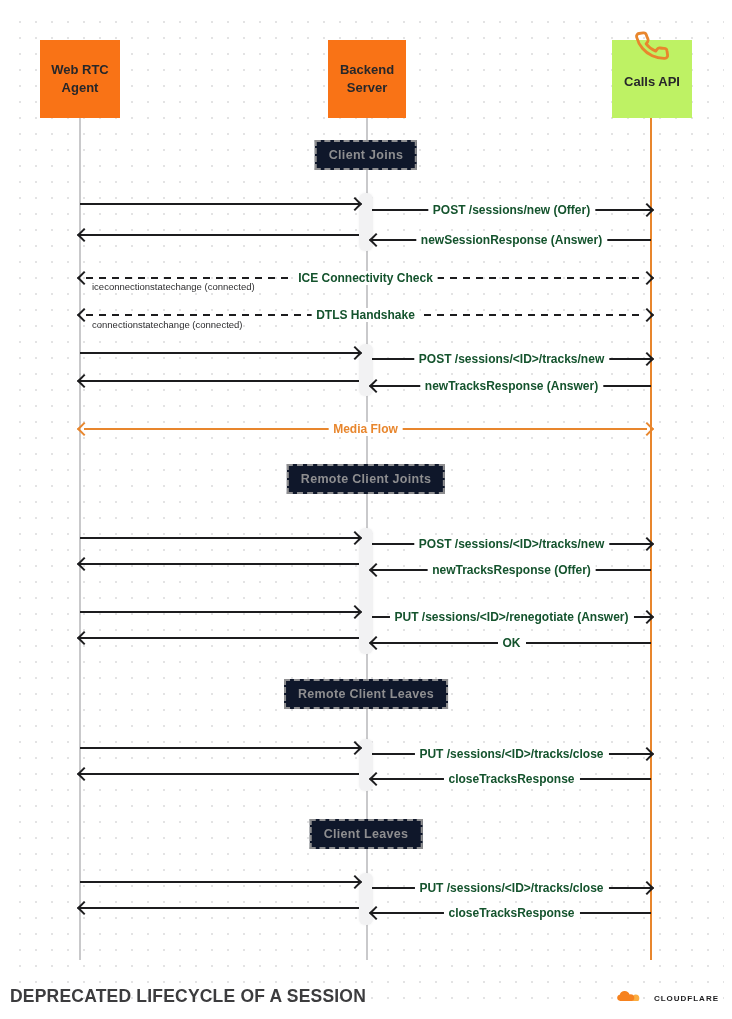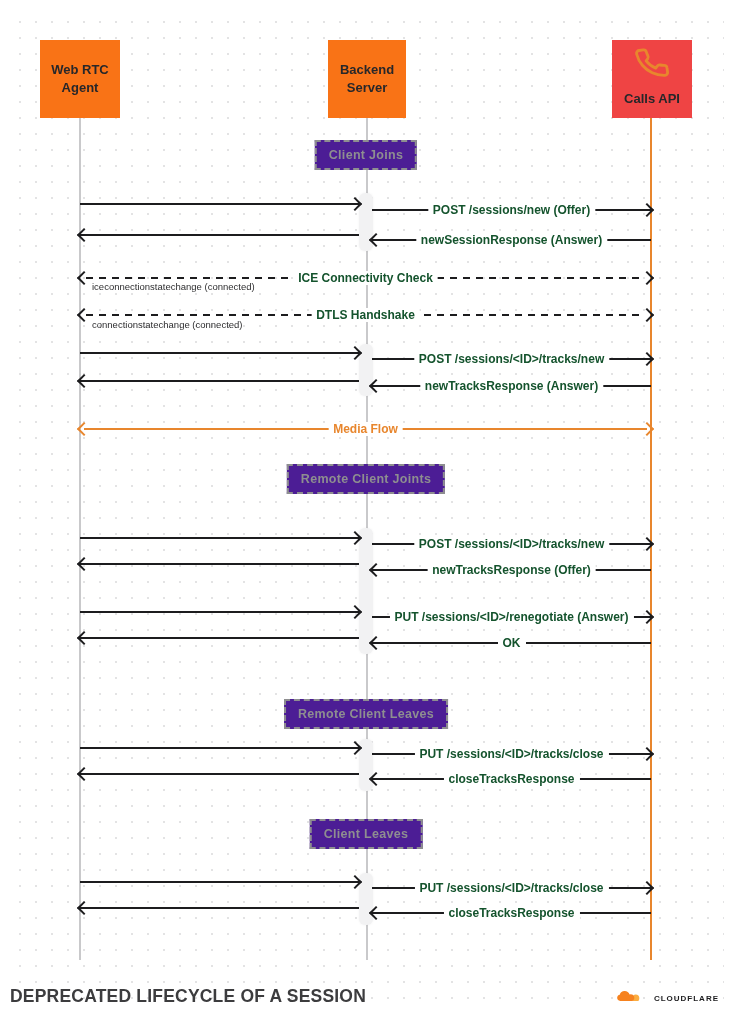--- a/index.html
+++ b/index.html
@@ -14,21 +14,21 @@
     background-image:radial-gradient(#e3e3e4 1.1px, transparent 1.3px);
     background-size:16px 16px; background-position:4px 6px;
   }
   
   .actor {
     position:absolute; top:40px; height:78px; display:flex; flex-direction:column;
     align-items:center; justify-content:center; text-align:center;
     font-size:13px; font-weight:bold; color:#27272a; line-height:1.35;
     background:#f97316;
   }
-  .actor.calls { background:#ef4444; justify-content:flex-end; padding-bottom:10px; }
+  .actor.calls { background:#bef264; justify-content:flex-end; padding-bottom:27px; }
   .actor .alabel { width:64px; }
   .actor .ilabel { width:70px; margin-top:4px; }
   
   .lifeline { position:absolute; top:118px; height:842px; width:2px; background:#c9c9cb; }
   .lifeline.orange { background:#E8862D; }
   
   .actbar {
     position:absolute; left:359px; width:14px; background:#f2f2f3;
     border-radius:6px; box-shadow:0 0 3px rgba(0,0,0,0.05);
   }
@@ -55,21 +55,21 @@
   }
   .mlabel.orange { color:#E8862D; }
   
   .note {
     position:absolute; left:92px; font-size:9.5px; font-weight:400; color:#2e2e30;
     white-space:nowrap;
   }
   
   .phase {
     position:absolute; left:366px; transform:translateX(-50%);
-    background:#4c1d95; border:2px dashed #8e8e90; color:#8e8e90;
+    background:#0f172a; border:2px dashed #8e8e90; color:#8e8e90;
     font-size:12.5px; font-weight:600; letter-spacing:0.3px;
     padding:6px 12px; white-space:nowrap;
   }
   
   .title {
     position:absolute; left:10px; top:986px; font-size:17.5px; font-weight:bold;
     letter-spacing:0.2px; color:#3c3c3e; white-space:nowrap;
   }
   .brand {
     position:absolute; right:13px; top:989px; display:flex; align-items:center; gap:12px;
@@ -190,21 +190,21 @@
 </div>
 
 <div class="seg lseg" style="top:637px;">
     <span class="ah l"></span>
   </div>
 <div class="seg rseg" style="top:642px;">
   <span class="ah l"></span>
   <span class="mlabel">OK</span>
 </div>
 
-<div class="phase" style="top:679px;margin-top:20px;">Remote Client Leaves</div>
+<div class="phase" style="top:679px;">Remote Client Leaves</div>
 
 <div class="seg lseg" style="top:747px;">
     <span class="ah r"></span>
   </div>
 <div class="seg rseg" style="top:753px;">
   <span class="ah r"></span>
   <span class="mlabel">PUT /sessions/&lt;ID&gt;/tracks/close</span>
 </div>
 
 <div class="seg lseg" style="top:773px;">

